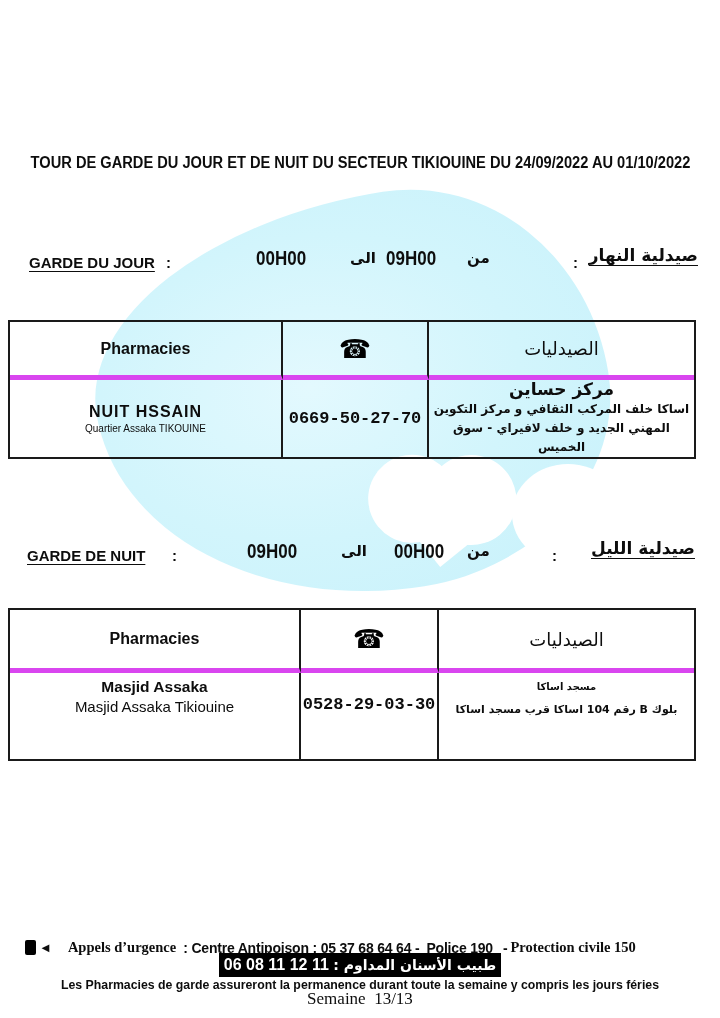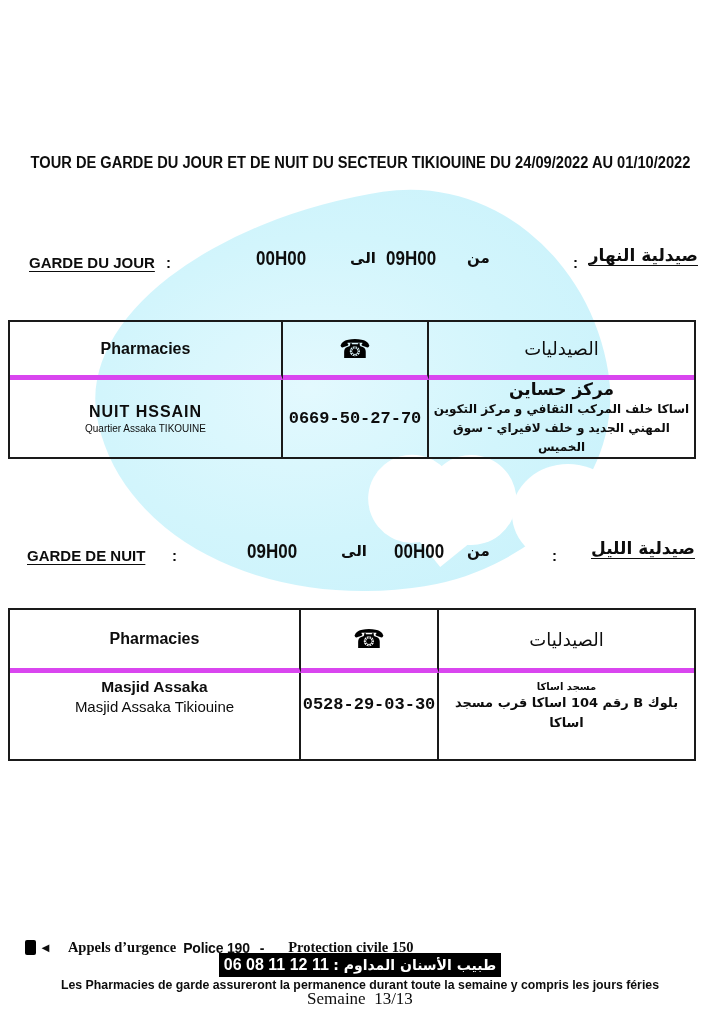--- a/index.html
+++ b/index.html
@@ -44,28 +44,28 @@
   .ph-name { font-weight:bold; font-size:16px; letter-spacing:1px; }
   .ph-addr { font-size:10px; margin-top:2px; }
   .ph-num { font-weight:bold; font-size:17px;font-family:Liberation Mono, monospace; }
   .ph-name-ar { font-weight:bold; font-size:17px; line-height:1.15; }
   .ph-addr-ar { font-weight:bold; font-size:12px; line-height:1.6; }
   .topalign { justify-content:flex-start; }
 
   .t2 .ph-name { letter-spacing:0; font-size:15.5px; }
   .t2 .ph-addr { font-size:15px; line-height:1.3; margin-top:1px; }
   .t2 .ph-name-ar { font-size:10px; }
-  .t2 .ph-addr-ar { font-size:13px; }
+  .t2 .ph-addr-ar { font-size:11px; margin-top:8px; }
 
   .emerg { position:absolute; left:25px; top:939px; width:680px; display:flex; align-items:center; white-space:nowrap; }
   .mobile-ic { width:11px; height:15px; background:#000; border-radius:2px; margin-right:3px; }
   .pointer-ic { font-size:13px; font-weight:bold; margin-right:16px; }
   .serifb { font-family:"Liberation Serif", serif; font-weight:bold; font-size:14.5px; }
   .sansb  { font-weight:bold; font-size:14px; letter-spacing:-0.2px; }
-  .gap8 { margin-left:7px; } .gap10 { margin-left:10px; } .gap14 { margin-left:24px; }
+  .gap8 { margin-left:7px; } .gap10 { margin-left:10px; } .gap14 { margin-left:3px; }
 
   .barwrap { position:absolute; left:0; top:953px; width:720px; text-align:center; }
   .bar { display:inline-block; background:#000; color:#fff; height:24px; line-height:24px;
          padding:0 5px; font-weight:bold; }
   .bar .arpart { font-family:"DejaVu Sans", sans-serif; font-size:14px; }
   .bar .numpart { font-size:16px; letter-spacing:0.5px; }
 
   .note { position:absolute; left:0; top:978px; width:720px; text-align:center;
           font-weight:bold; font-size:12.3px; }
   .week { position:absolute; left:0; top:989px; width:720px; text-align:center;
@@ -142,20 +142,21 @@
   <div class="cell ar topalign" dir="rtl" style="padding-top:8px;">
     <span class="ph-name-ar">مسجد اساكا</span>
     <span class="ph-addr-ar">بلوك B رقم 104 اساكا قرب مسجد اساكا</span>
   </div>
 </div>
 
 <div class="emerg">
   <span class="mobile-ic"></span>
   <span class="pointer-ic">◄</span>
   <span class="serifb">Appels d’urgence</span>
+  <span class="sansb gap8">: Centre Antipoison : 05 37 68 64 64 -</span>
   <span class="sansb gap8">Police 190</span>
   <span class="sansb gap10">-</span>
   <span class="serifb gap14">Protection civile 150</span>
 </div>
 
 <div class="barwrap">
   <span class="bar" dir="rtl"><span class="arpart">طبيب الأسنان المداوم :</span> <span class="numpart" dir="ltr">06 08 11 12 11</span></span>
 </div>
 
 <div class="note">Les Pharmacies de garde assureront la permanence durant toute la semaine y compris les jours féries</div>

